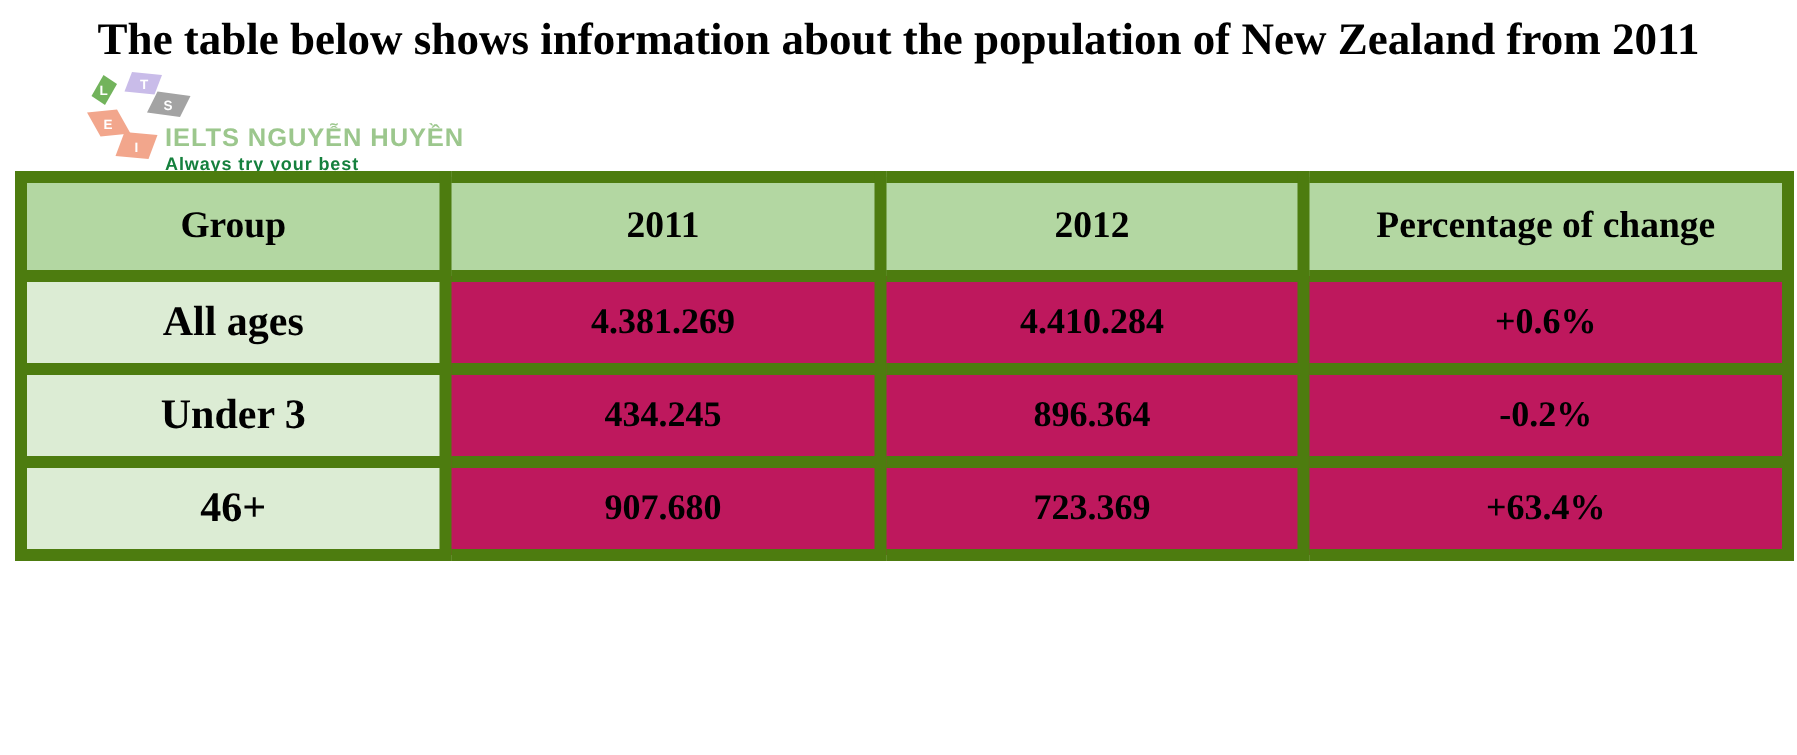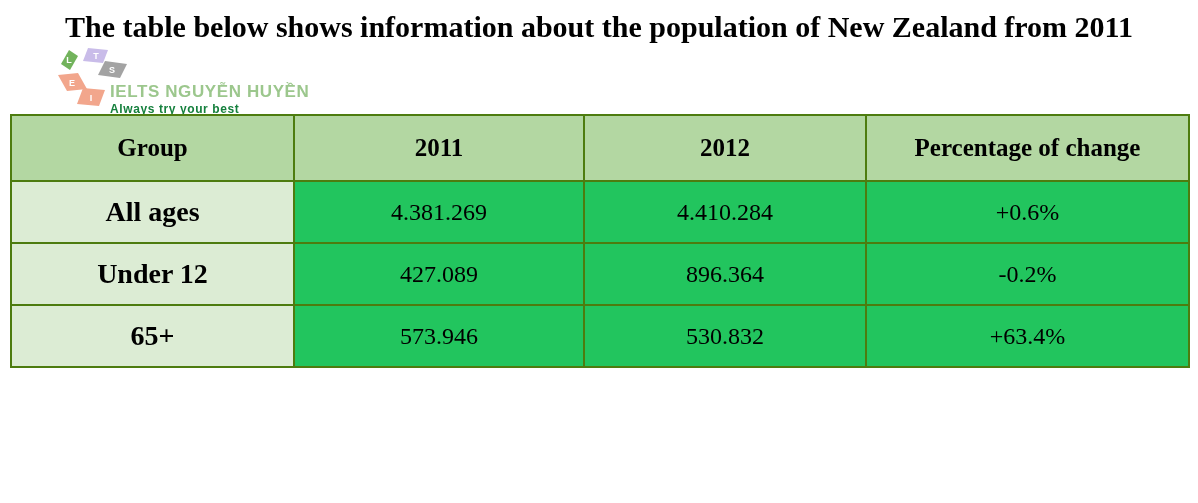--- a/index.html
+++ b/index.html
@@ -23,30 +23,30 @@
     position:absolute; left:58px; top:56px;
     font-family:"Liberation Sans", sans-serif; font-weight:bold;
     font-size:12px; letter-spacing:0.6px; color:#15803d; white-space:nowrap;
   }
 
   table.pop {
     position:absolute; left:10px; top:114px; width:1178px;
     border-collapse:collapse; table-layout:fixed; text-align:center;
   }
   table.pop th, table.pop td {
-    border:2px solid #4d7c0f; vertical-align:middle; padding:0;
+    border:8px solid #4d7c0f; vertical-align:middle; padding:0;
   }
   table.pop thead th {
     background:#b3d7a2; font-weight:bold; font-size:25px; height:66px;
   }
   table.pop tbody th {
     background:#dcecd4; font-weight:bold; font-size:28px; height:62px;
   }
   table.pop tbody td {
-    background:#22c55e; font-weight:normal; font-size:24px; height:62px;
+    background:#be185d; font-weight:bold; font-size:24px; height:62px;
   }
 </style>
 </head>
 <body>
 
 <div class="title">
   <div>The table below shows information about the population of New Zealand from 2011</div>
 </div>
 
 <div class="logo">
@@ -82,25 +82,25 @@
     </tr>
   </thead>
   <tbody>
     <tr>
       <th>All ages</th>
       <td>4.381.269</td>
       <td>4.410.284</td>
       <td>+0.6%</td>
     </tr>
     <tr>
-      <th>Under 12</th>
-      <td>427.089</td>
+      <th>Under 3</th>
+      <td>434.245</td>
       <td>896.364</td>
       <td>-0.2%</td>
     </tr>
     <tr>
-      <th>65+</th>
-      <td>573.946</td>
-      <td>530.832</td>
+      <th>46+</th>
+      <td>907.680</td>
+      <td>723.369</td>
       <td>+63.4%</td>
     </tr>
   </tbody>
 </table>
 
 </body></html>

